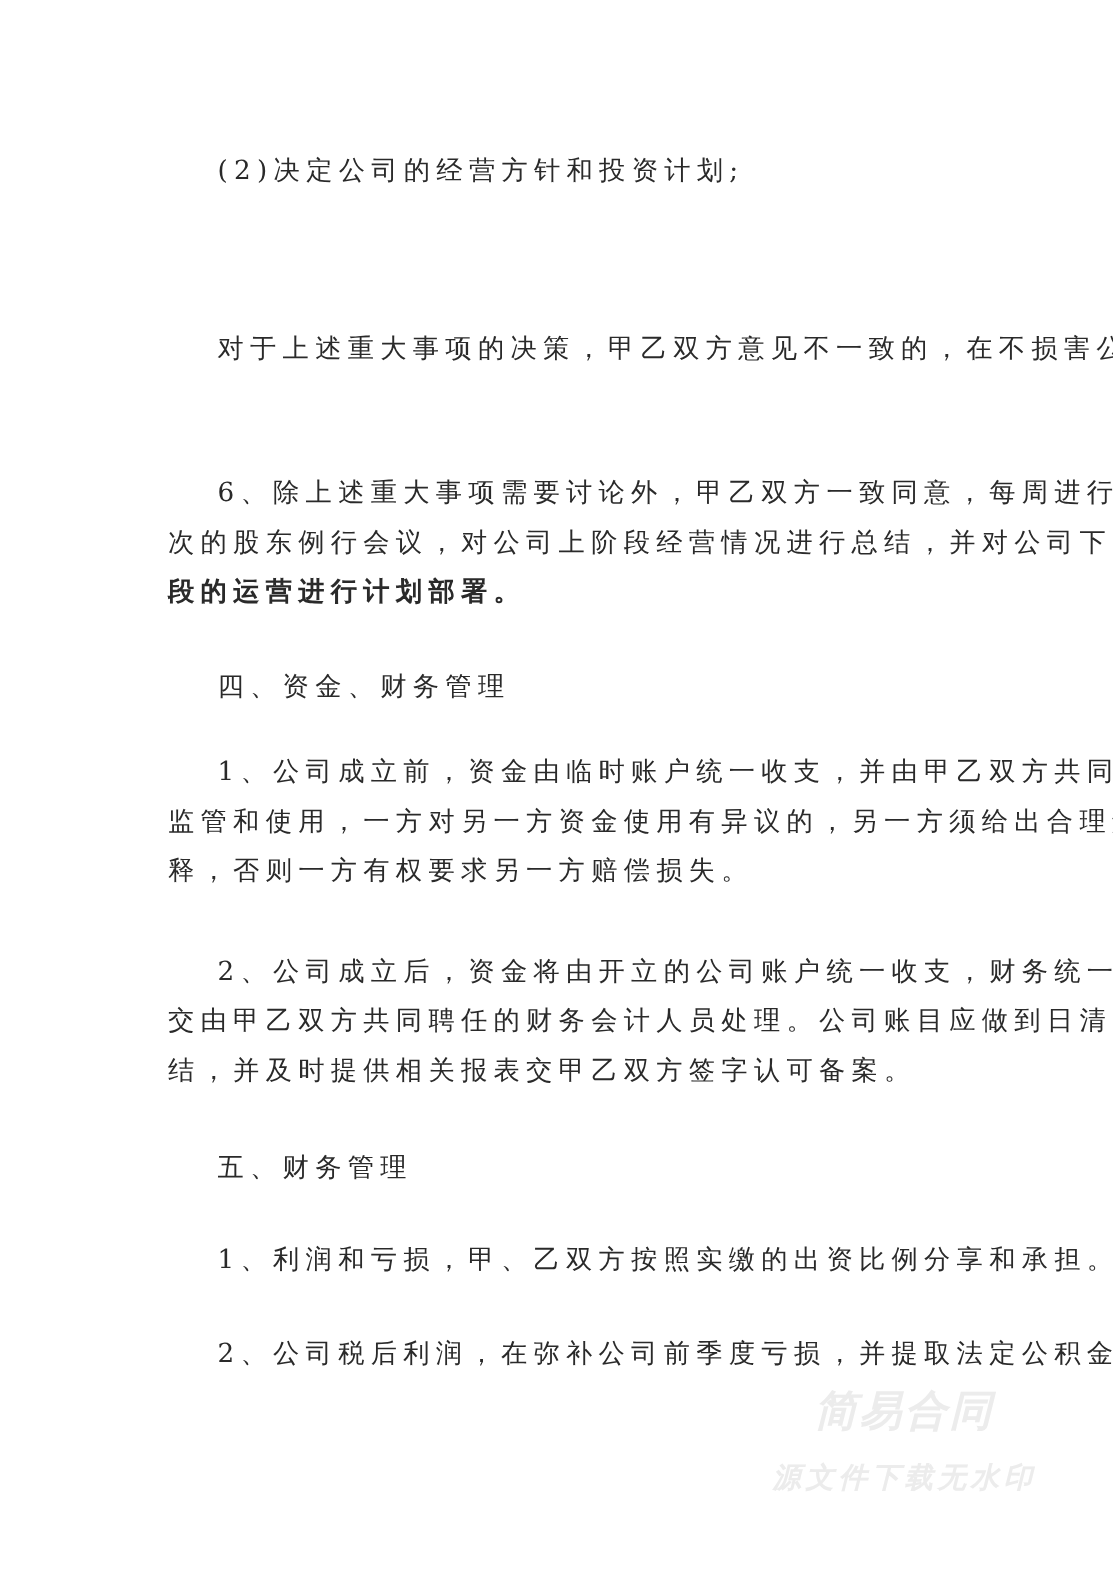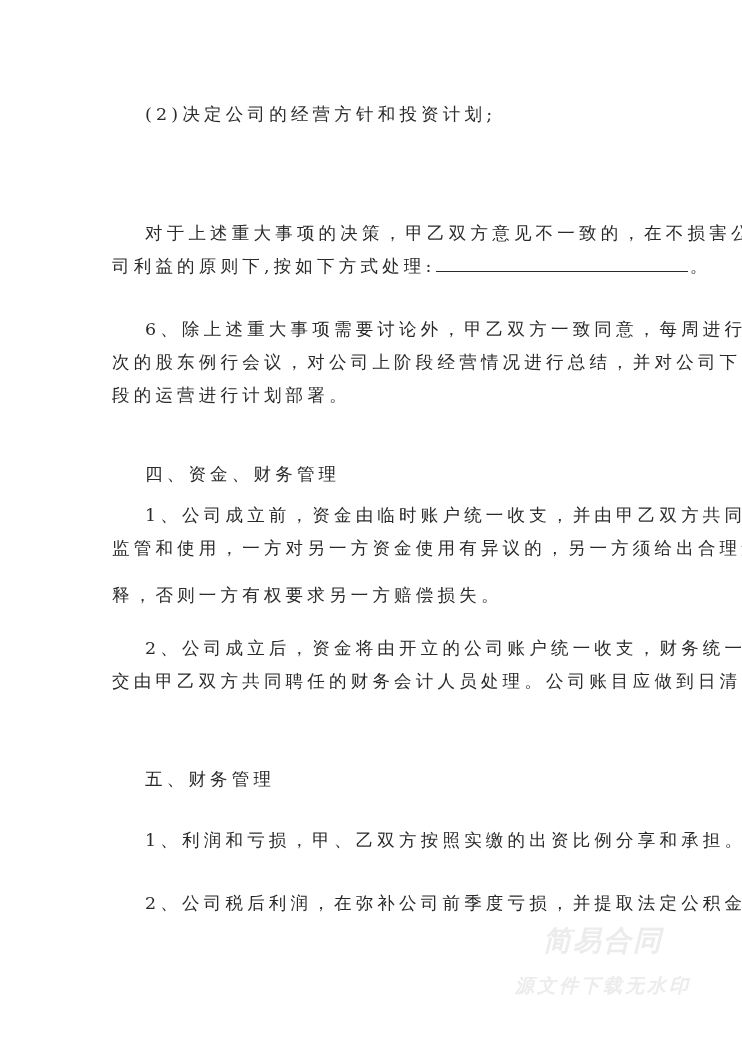--- a/index.html
+++ b/index.html
@@ -63,36 +63,34 @@
   }
 </style>
 </head>
 <body>
 
 <div class="page">
 
   <div class="line indent" style="top:103px;">(2)决定公司的经营方针和投资计划;</div>
 
   <div class="line indent" style="top:222px;">对于上述重大事项的决策，甲乙双方意见不一致的，在不损害公</div>
-  <div class="line" style="top:255px;">
-    <span>司利益的原则下,按如下方式处理:</span><span class="blank"></span><span>。</span>
-  </div>
 
   <div class="line indent" style="top:318px;">6、除上述重大事项需要讨论外，甲乙双方一致同意，每周进行一</div>
   <div class="line" style="top:351px;">次的股东例行会议，对公司上阶段经营情况进行总结，并对公司下阶</div>
-  <div class="line" style="top:384px;">段的运营进行计划部署。</div>
+  <div class="line" style="top:384px;font-weight:bold;">段的运营进行计划部署。</div>
 
-  <div class="line indent" style="top:463px;">四、资金、财务管理</div>
+  <div class="line indent" style="top:447px;">四、资金、财务管理</div>
 
   <div class="line indent" style="top:504px;">1、公司成立前，资金由临时账户统一收支，并由甲乙双方共同</div>
   <div class="line" style="top:537px;">监管和使用，一方对另一方资金使用有异议的，另一方须给出合理解</div>
-  <div class="line" style="top:584px;">释，否则一方有权要求另一方赔偿损失。</div>
+  <div class="line" style="top:570px;">释，否则一方有权要求另一方赔偿损失。</div>
 
   <div class="line indent" style="top:637px;">2、公司成立后，资金将由开立的公司账户统一收支，财务统一</div>
   <div class="line" style="top:670px;">交由甲乙双方共同聘任的财务会计人员处理。公司账目应做到日清月</div>
+  <div class="line" style="top:703px;">结，并及时提供相关报表交甲乙双方签字认可备案。</div>
 
   <div class="line indent" style="top:768px;">五、财务管理</div>
 
   <div class="line indent" style="top:829px;">1、利润和亏损，甲、乙双方按照实缴的出资比例分享和承担。</div>
 
   <div class="line indent" style="top:892px;">2、公司税后利润，在弥补公司前季度亏损，并提取法定公积金(税</div>
 
   <div class="watermark">
     <div class="wm-main">简易合同</div>
     <div class="wm-sub">源文件下载无水印</div>

